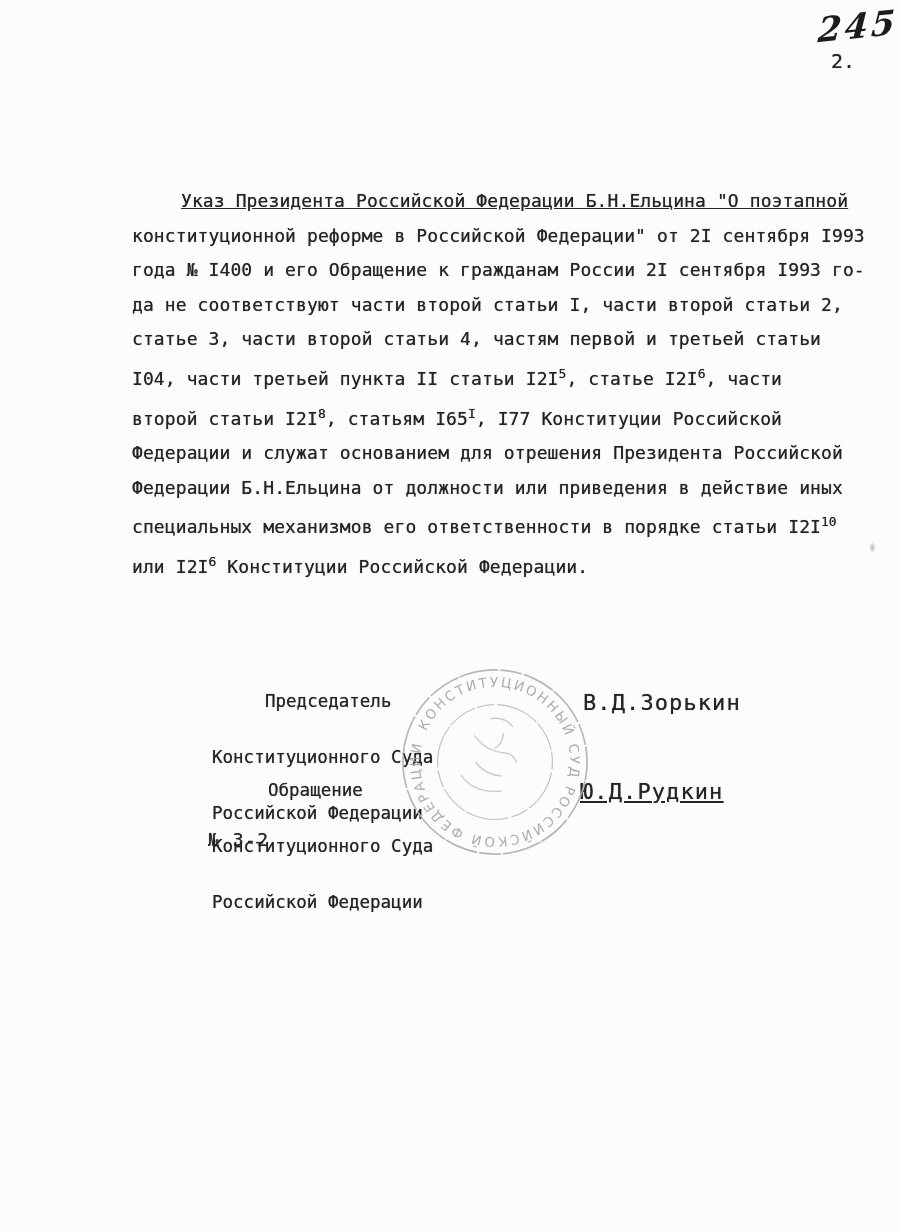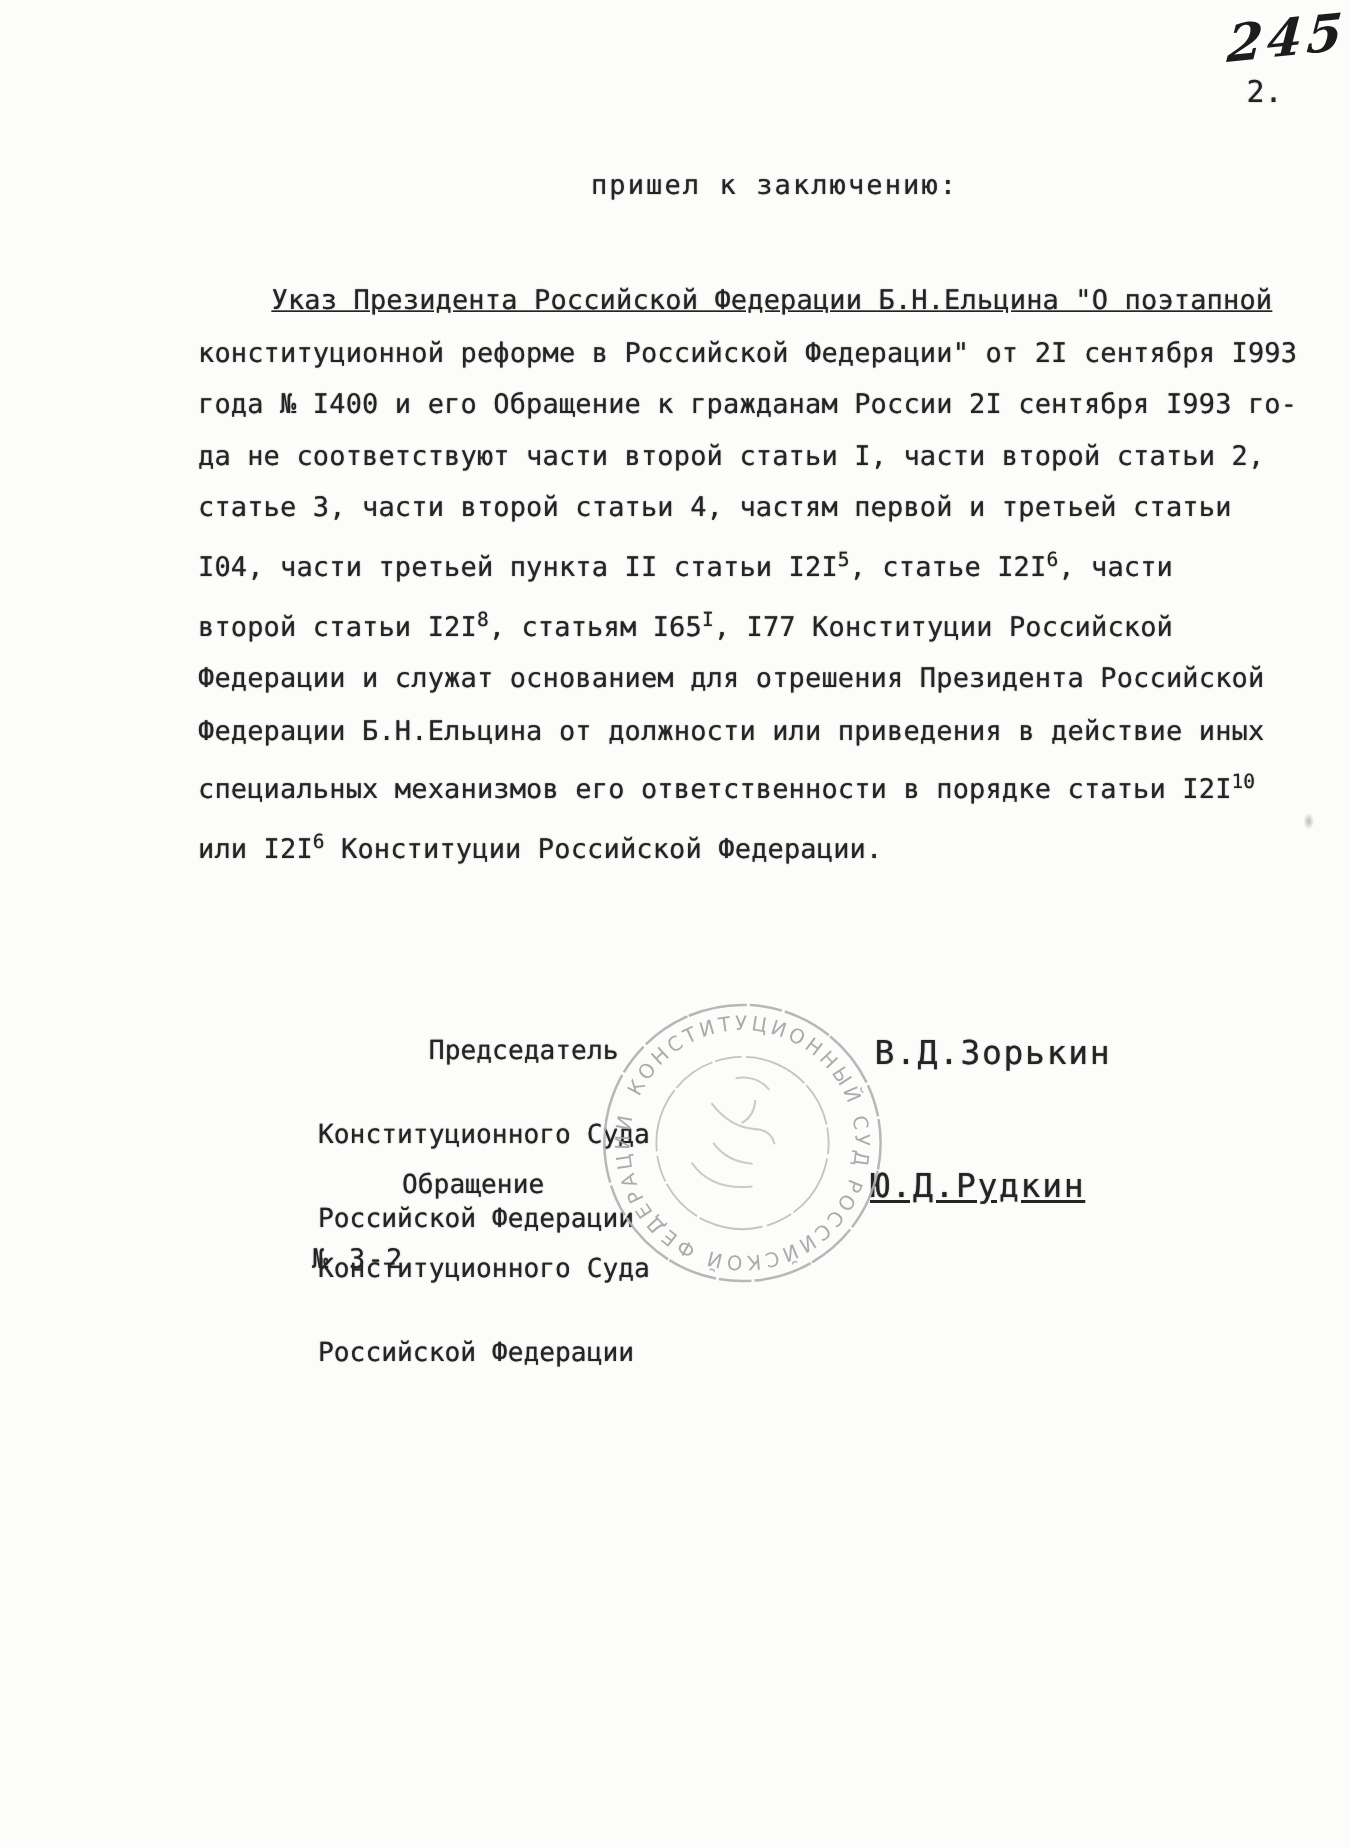--- a/index.html
+++ b/index.html
@@ -33,21 +33,21 @@
     position:absolute; left:132px; top:184px; width:760px;
     font-size:18px; line-height:34.6px; letter-spacing:0.1px;
     white-space:pre;
   }
   .body-line.indent { padding-left:49px;text-decoration:underline; }
   .sup { font-size:13px; vertical-align:7px; letter-spacing:0; }
 
   .sig-block { position:absolute; font-size:17.5px; line-height:18.6px; white-space:pre; }
   .sig-block-1 { left:212px; top:655px; }
   .sig-block-2 { left:212px; top:744px; }
-  .sig-block .t1-1 { padding-left:53px;text-align:center; }
+  .sig-block .t1-1 { padding-left:53px; }
   .sig-block .t2-1 { padding-left:56px; }
   .sig-name { position:absolute; font-size:22px; letter-spacing:1.1px; }
   .sig-name-1 { left:583px; top:690px; }
   .sig-name-2 { left:580px; top:779px;text-decoration:underline; }
 
   .refnum {
     position:absolute; left:208px; top:829px;
     font-size:18px; letter-spacing:1.5px;
   }
 
@@ -69,21 +69,20 @@
   }
 </style>
 </head>
 <body>
 
 <div class="page">
 
   <div class="handwritten">245</div>
   <div class="pagenum typed">2.</div>
 
-  <div class="heading typed">пришел к заключению:</div>
 
   <div class="body-text typed"><div class="body-line indent"><span>Указ Президента Российской Федерации Б.Н.Ельцина "О поэтапной</span></div><div class="body-line"><span>конституционной реформе в Российской Федерации" от 2I сентября I993</span></div><div class="body-line"><span>года № I400 и его Обращение к гражданам России 2I сентября I993 го-</span></div><div class="body-line"><span>да не соответствуют части второй статьи I, части второй статьи 2,</span></div><div class="body-line"><span>статье 3, части второй статьи 4, частям первой и третьей статьи</span></div><div class="body-line"><span>I04, части третьей пункта II статьи I2I</span><span class="sup">5</span><span>, статье I2I</span><span class="sup">6</span><span>, части</span></div><div class="body-line"><span>второй статьи I2I</span><span class="sup">8</span><span>, статьям I65</span><span class="sup">I</span><span>, I77 Конституции Российской</span></div><div class="body-line"><span>Федерации и служат основанием для отрешения Президента Российской</span></div><div class="body-line"><span>Федерации Б.Н.Ельцина от должности или приведения в действие иных</span></div><div class="body-line"><span>специальных механизмов его ответственности в порядке статьи I2I</span><span class="sup">10</span></div><div class="body-line"><span>или I2I</span><span class="sup">6</span><span> Конституции Российской Федерации.</span></div></div>
 
   <div class="sig-block sig-block-1 typed">
     <div class="t1-1">Председатель</div>
     <div>Конституционного Суда</div>
     <div>Российской Федерации</div>
   </div>
   <div class="sig-name sig-name-1 typed">В.Д.Зорькин</div>
 

